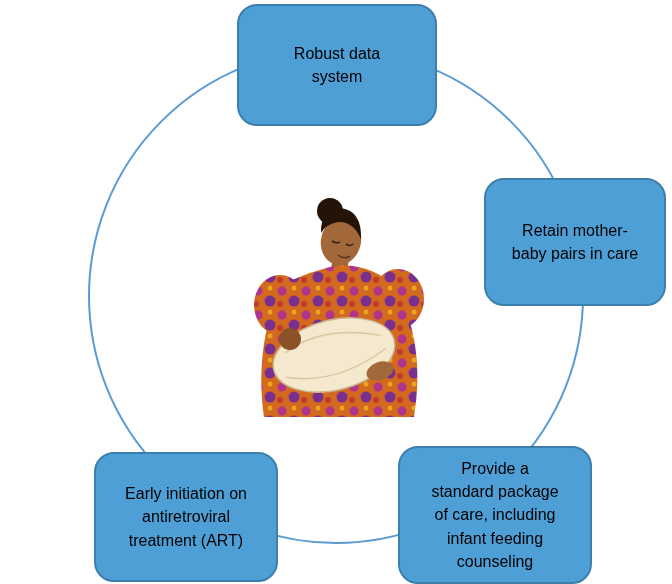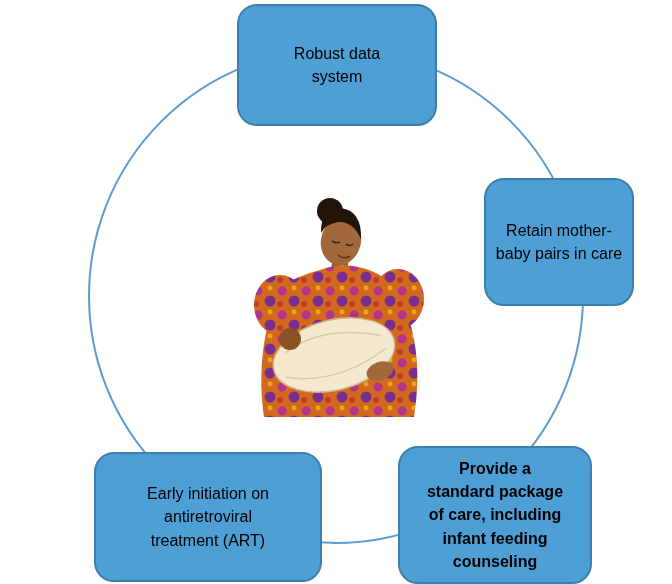--- a/index.html
+++ b/index.html
@@ -34,23 +34,23 @@
     justify-content: center;
     text-align: center;
     color: var(--text, #000000);
     font-size: 16px;
     line-height: 1.45;
     padding: 6px 0;
   }
   .node-label { white-space: pre-line; }
 
   .node-top          { left: 237px; top: 4px;   width: 200px; height: 122px; }
-  .node-right        { left: 484px; top: 178px; width: 150px; height: 128px; }
-  .node-bottom-right { left: 398px; top: 446px; width: 194px; height: 138px; font-weight: bold; }
-  .node-bottom-left  { left: 94px;  top: 452px; width: 228px; height: 130px; }
+  .node-right        { left: 484px; top: 178px; width: 182px; height: 128px; }
+  .node-bottom-right { left: 398px; top: 446px; width: 194px; height: 138px; }
+  .node-bottom-left  { left: 94px;  top: 452px; width: 184px; height: 130px; }
   .node-left         { left: 8px;   top: 170px; width: 188px; height: 140px; }
 
   .center-figure {
     position: absolute;
     left: 228px;
     top: 188px;
     width: 214px;
     height: 232px;
     background: #ffffff;
   }

